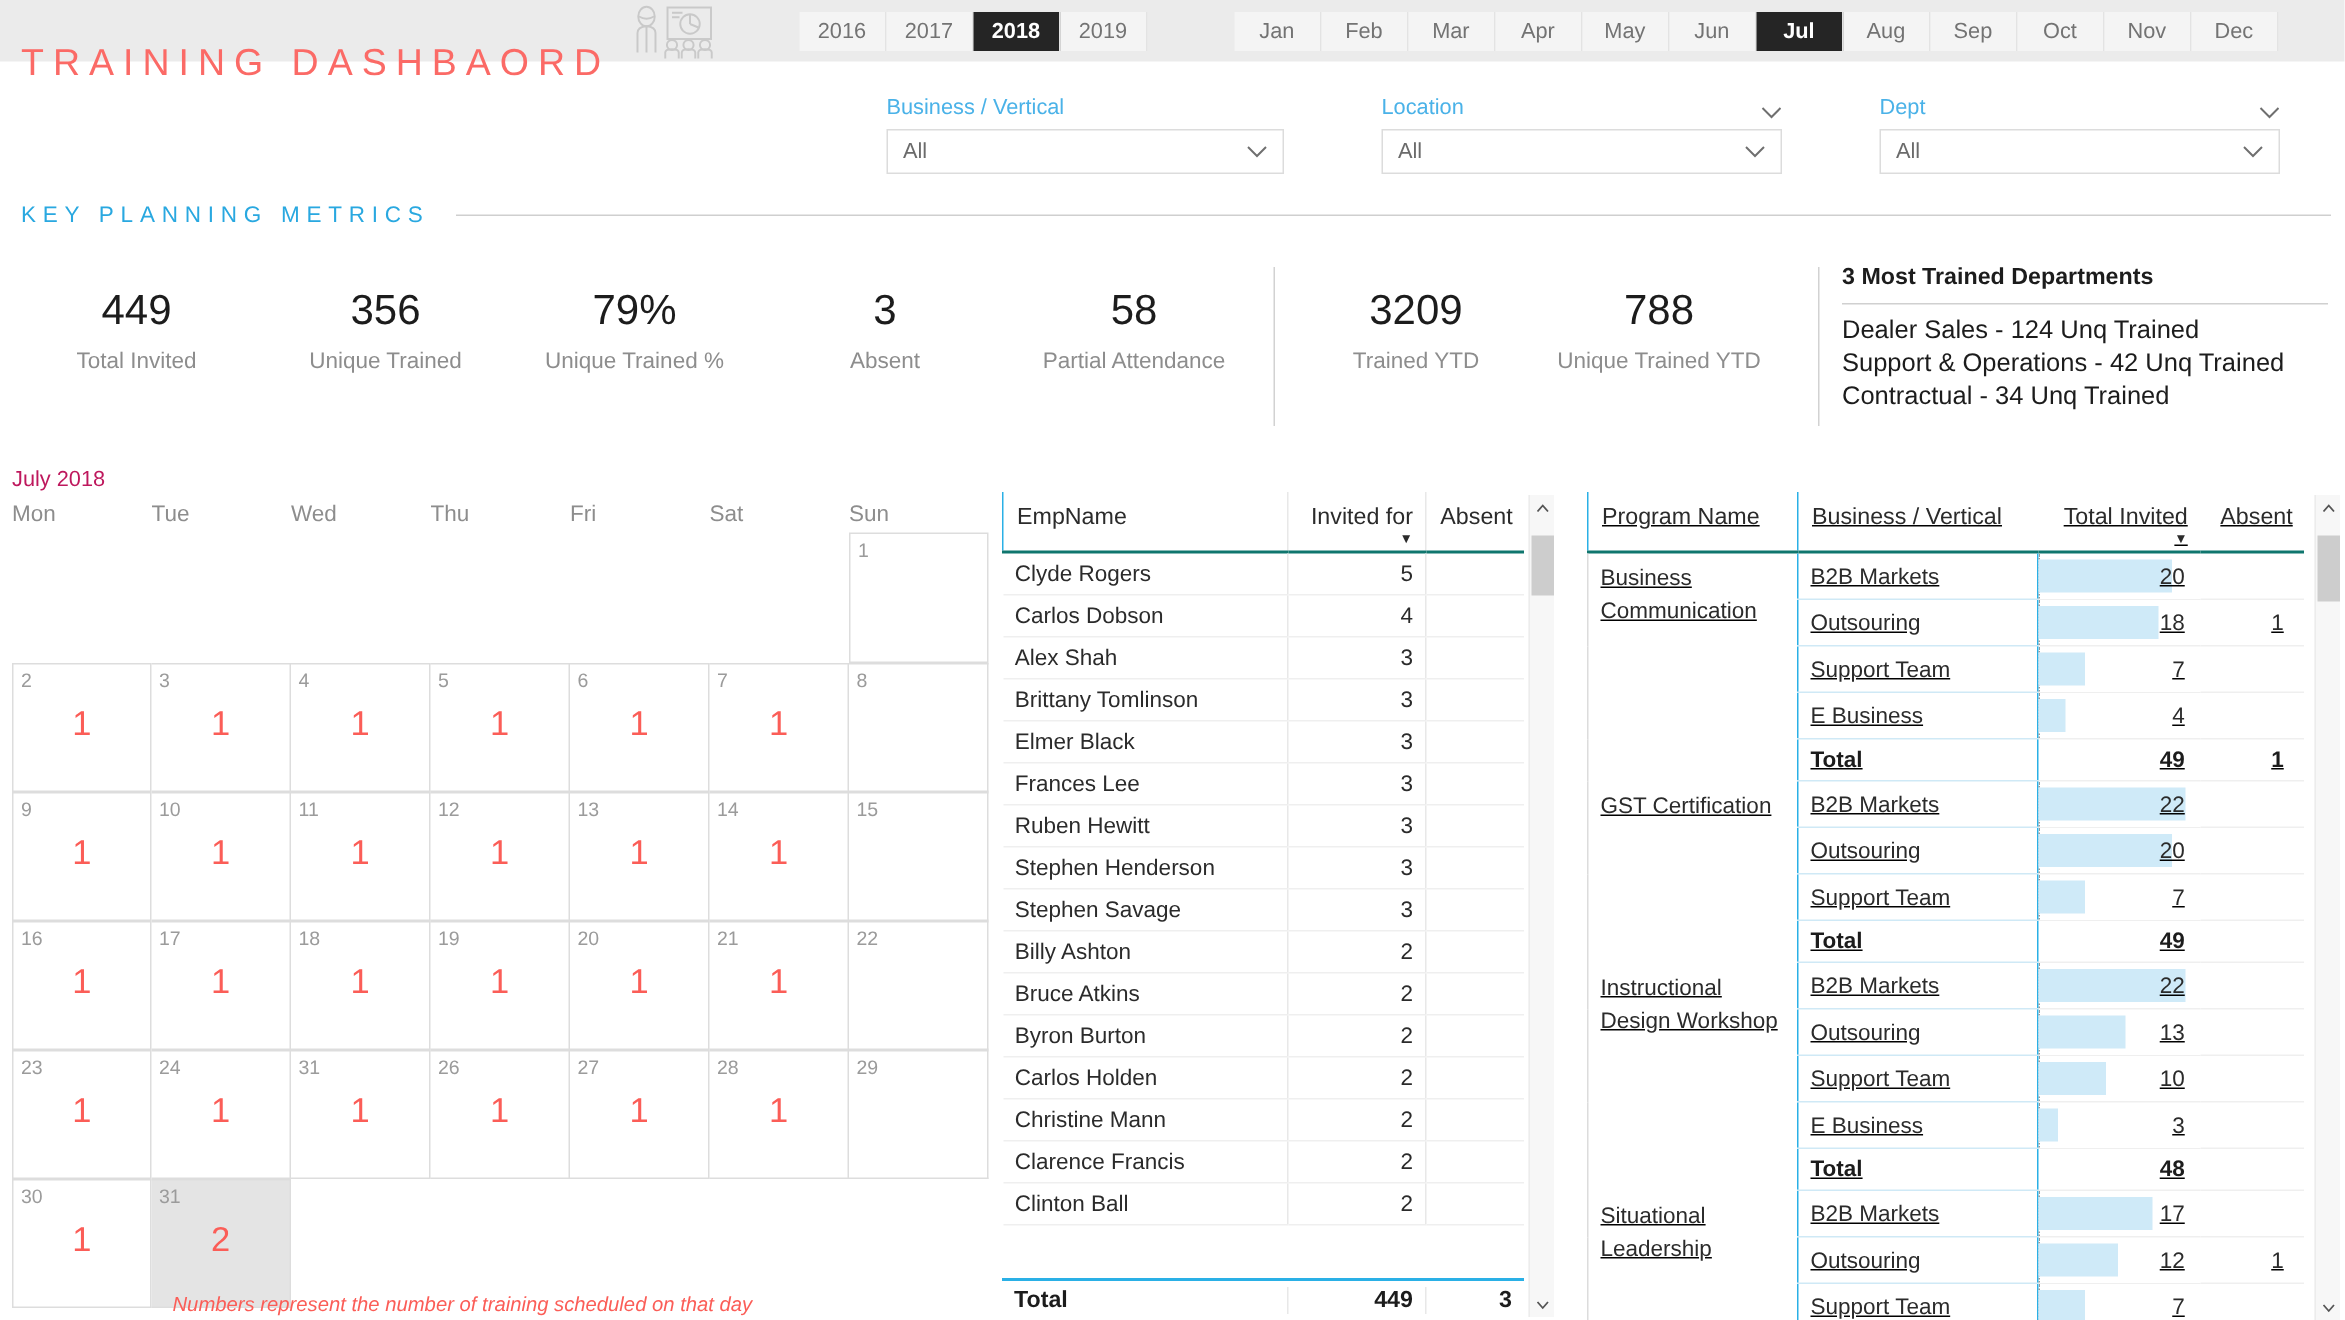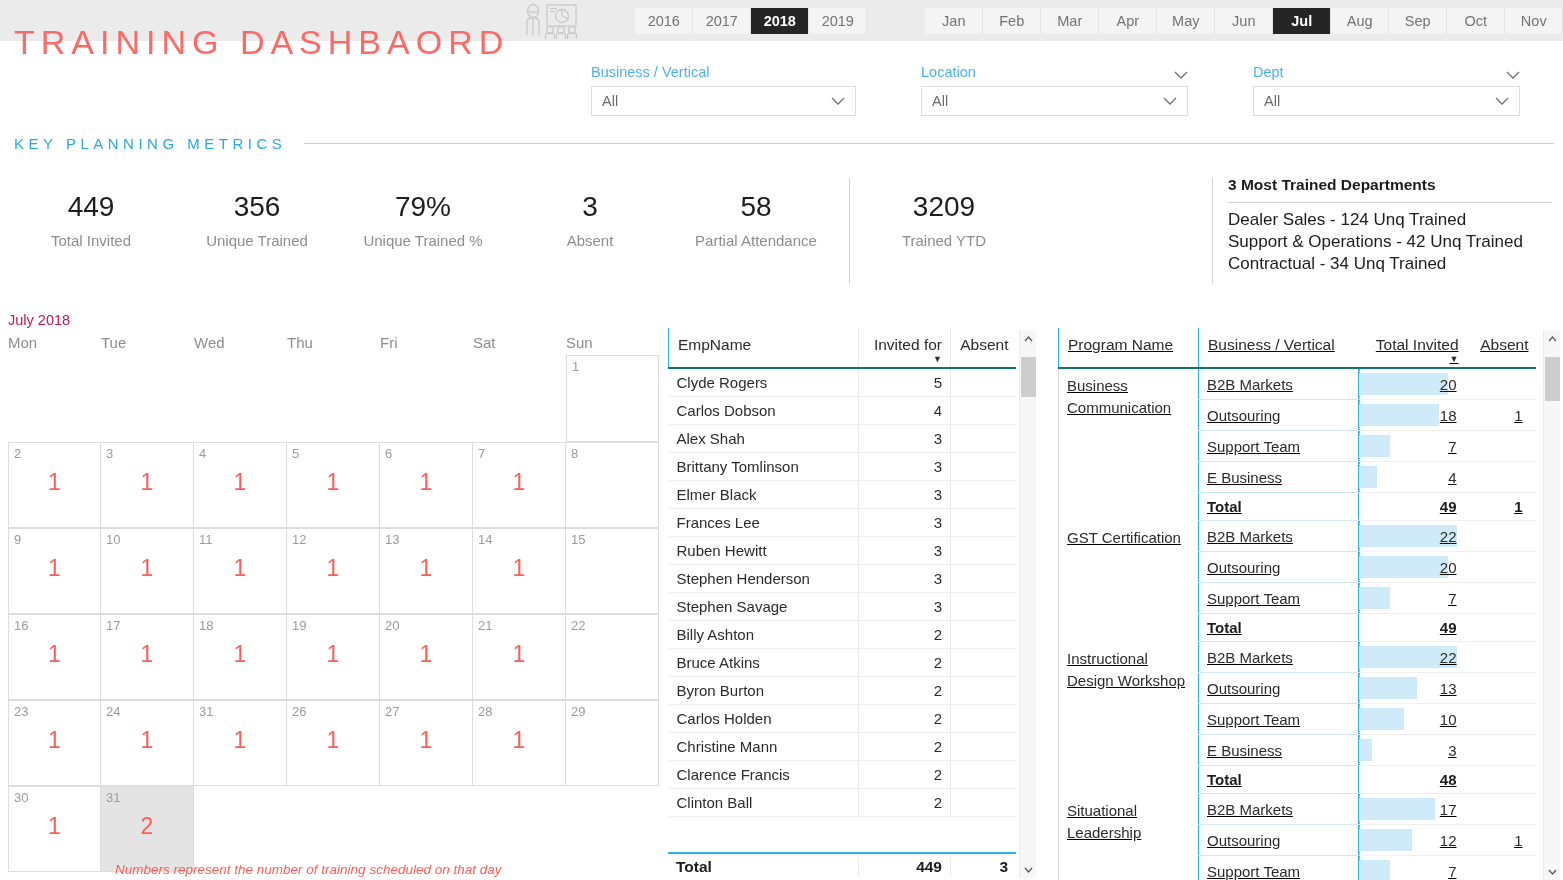--- a/index.html
+++ b/index.html
@@ -11,21 +11,21 @@
   }
 
   
   .topbar {
     position: absolute; left: 0; top: 0; width: 1563px; height: 41px;
     background: #ebebeb;
     display: flex; align-items: center;
   }
   .app-title {
     margin-left: 14px;
-    font-size: 34px; letter-spacing: 6px; font-weight: 400;
+    font-size: 25px; letter-spacing: 6px; font-weight: 400;
     color: #fb6a66; white-space: nowrap; margin-top: 44px;
   }
   .title-icon { margin-left: 12px; width: 58px; height: 38px; display:block; }
 
   .tabgroup { display: flex; align-items: center; height: 41px; }
   .years { margin-left: 56px; }
   .months { margin-left: 58px; }
   .tab {
     height: 26px; min-width: 58px; padding: 0 12px;
     display: flex; align-items: center; justify-content: center;
@@ -297,20 +297,24 @@
     <div class="kpi-value">58</div>
     <div class="kpi-label">Partial Attendance</div>
   </div>
 
   <div class="vdiv" style="left:849px; top:-12px; height:106px;"></div>
 
   <div class="kpi" style="left:872px; top:0; width:144px;">
     <div class="kpi-value">3209</div>
     <div class="kpi-label">Trained YTD</div>
   </div>
+  <div class="kpi" style="left:1018px; top:0; width:176px;">
+    <div class="kpi-value">788</div>
+    <div class="kpi-label">Unique Trained YTD</div>
+  </div>
 
   <div class="vdiv" style="left:1212px; top:-12px; height:106px;"></div>
 </div>
 
 <div class="dept-panel">
   <div class="dept-title">3 Most Trained Departments</div>
   <div class="dept-rule"></div>
   <div class="dept-line">Dealer Sales - 124 Unq Trained</div>
   <div class="dept-line">Support &amp; Operations - 42 Unq Trained</div>
   <div class="dept-line">Contractual - 34 Unq Trained</div>

